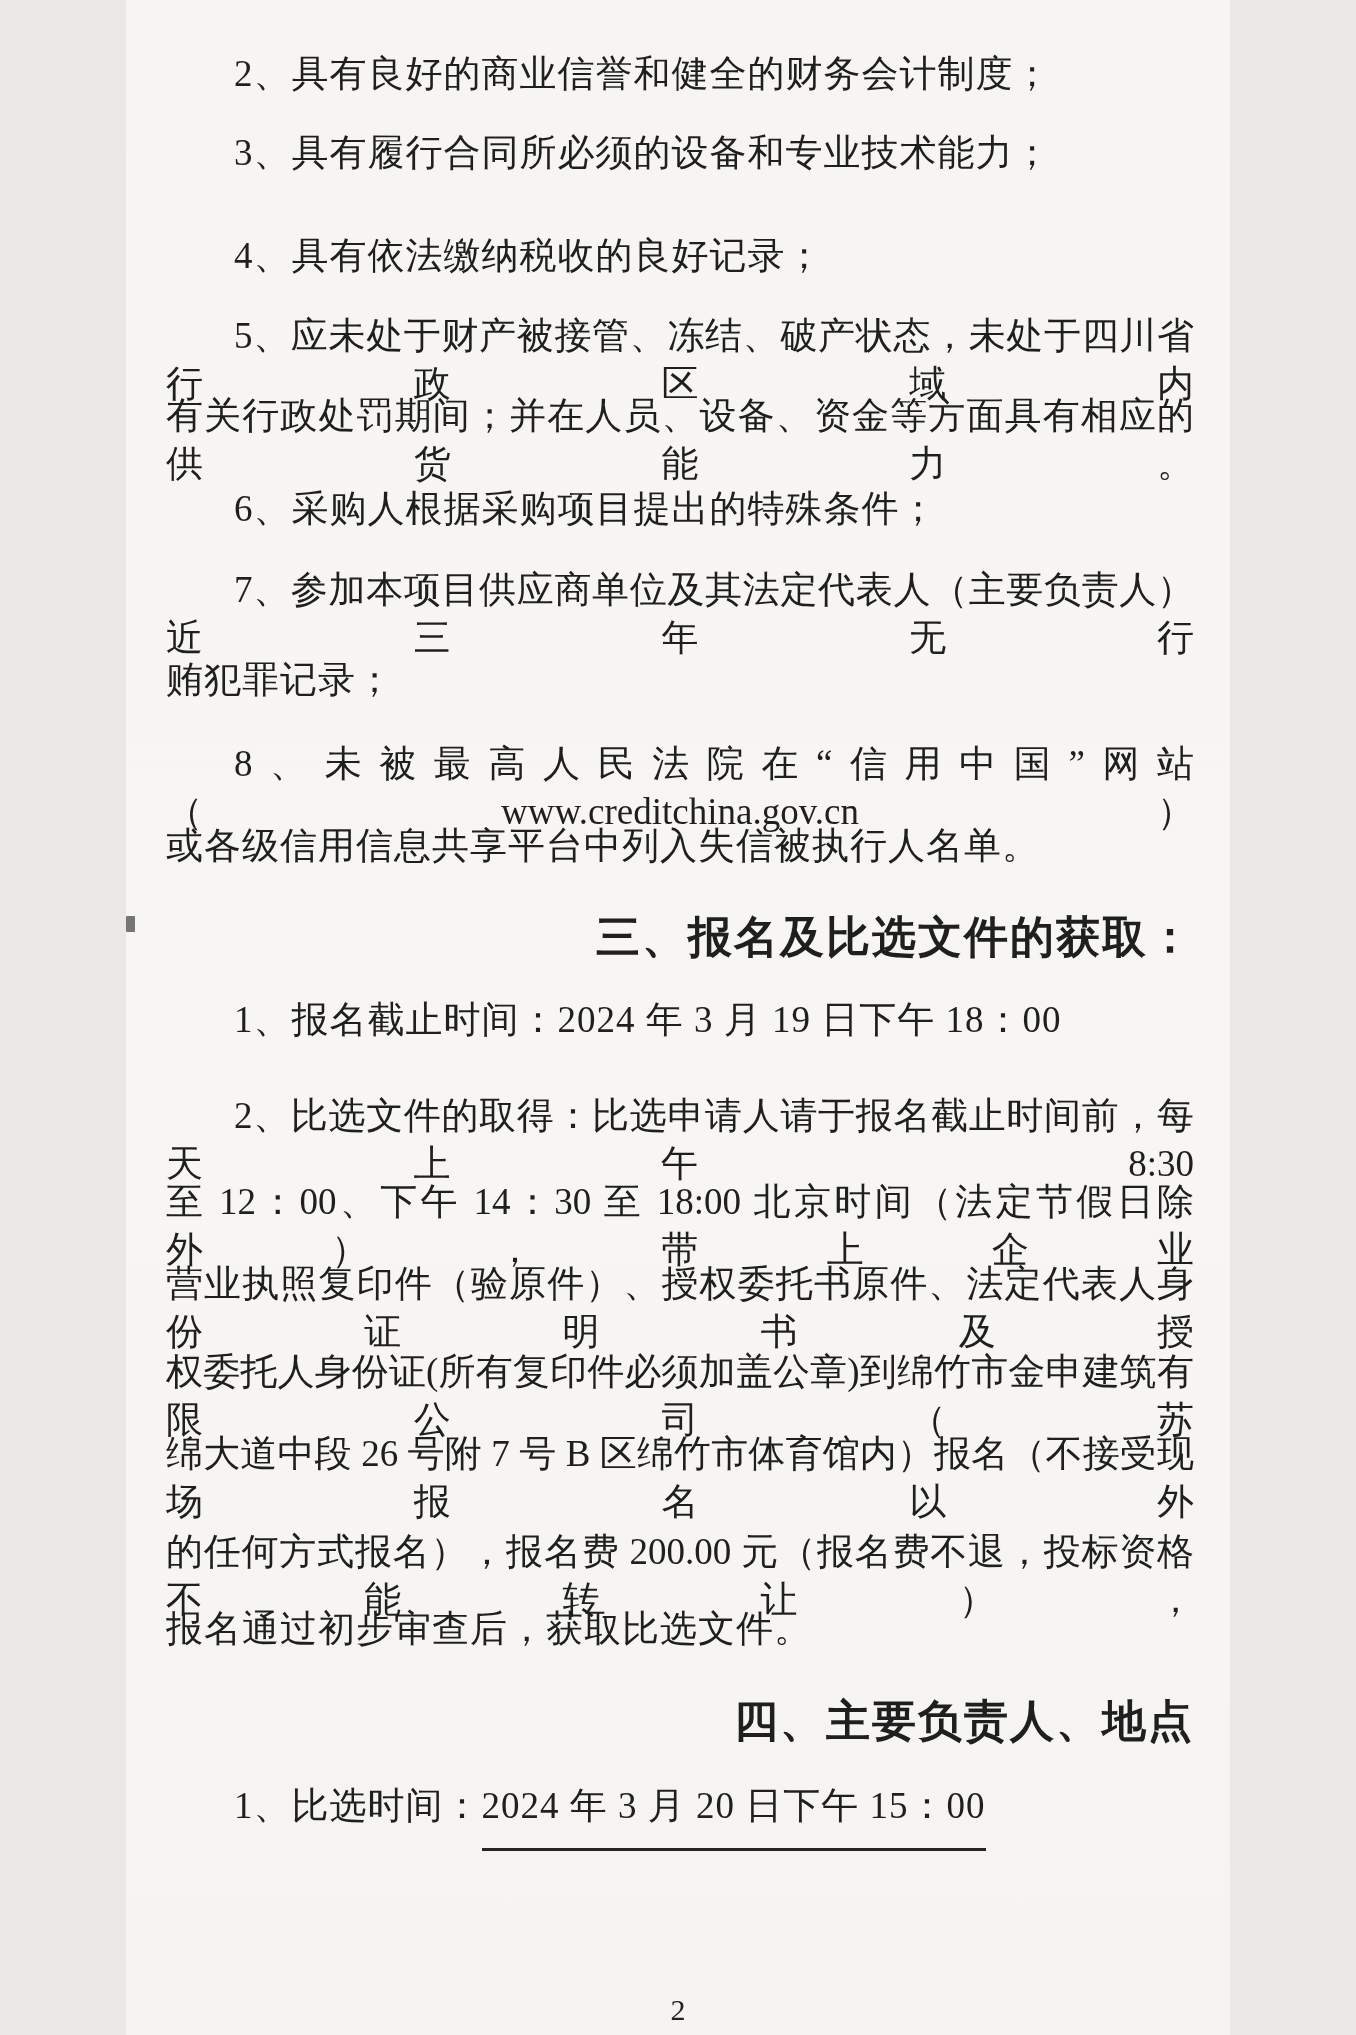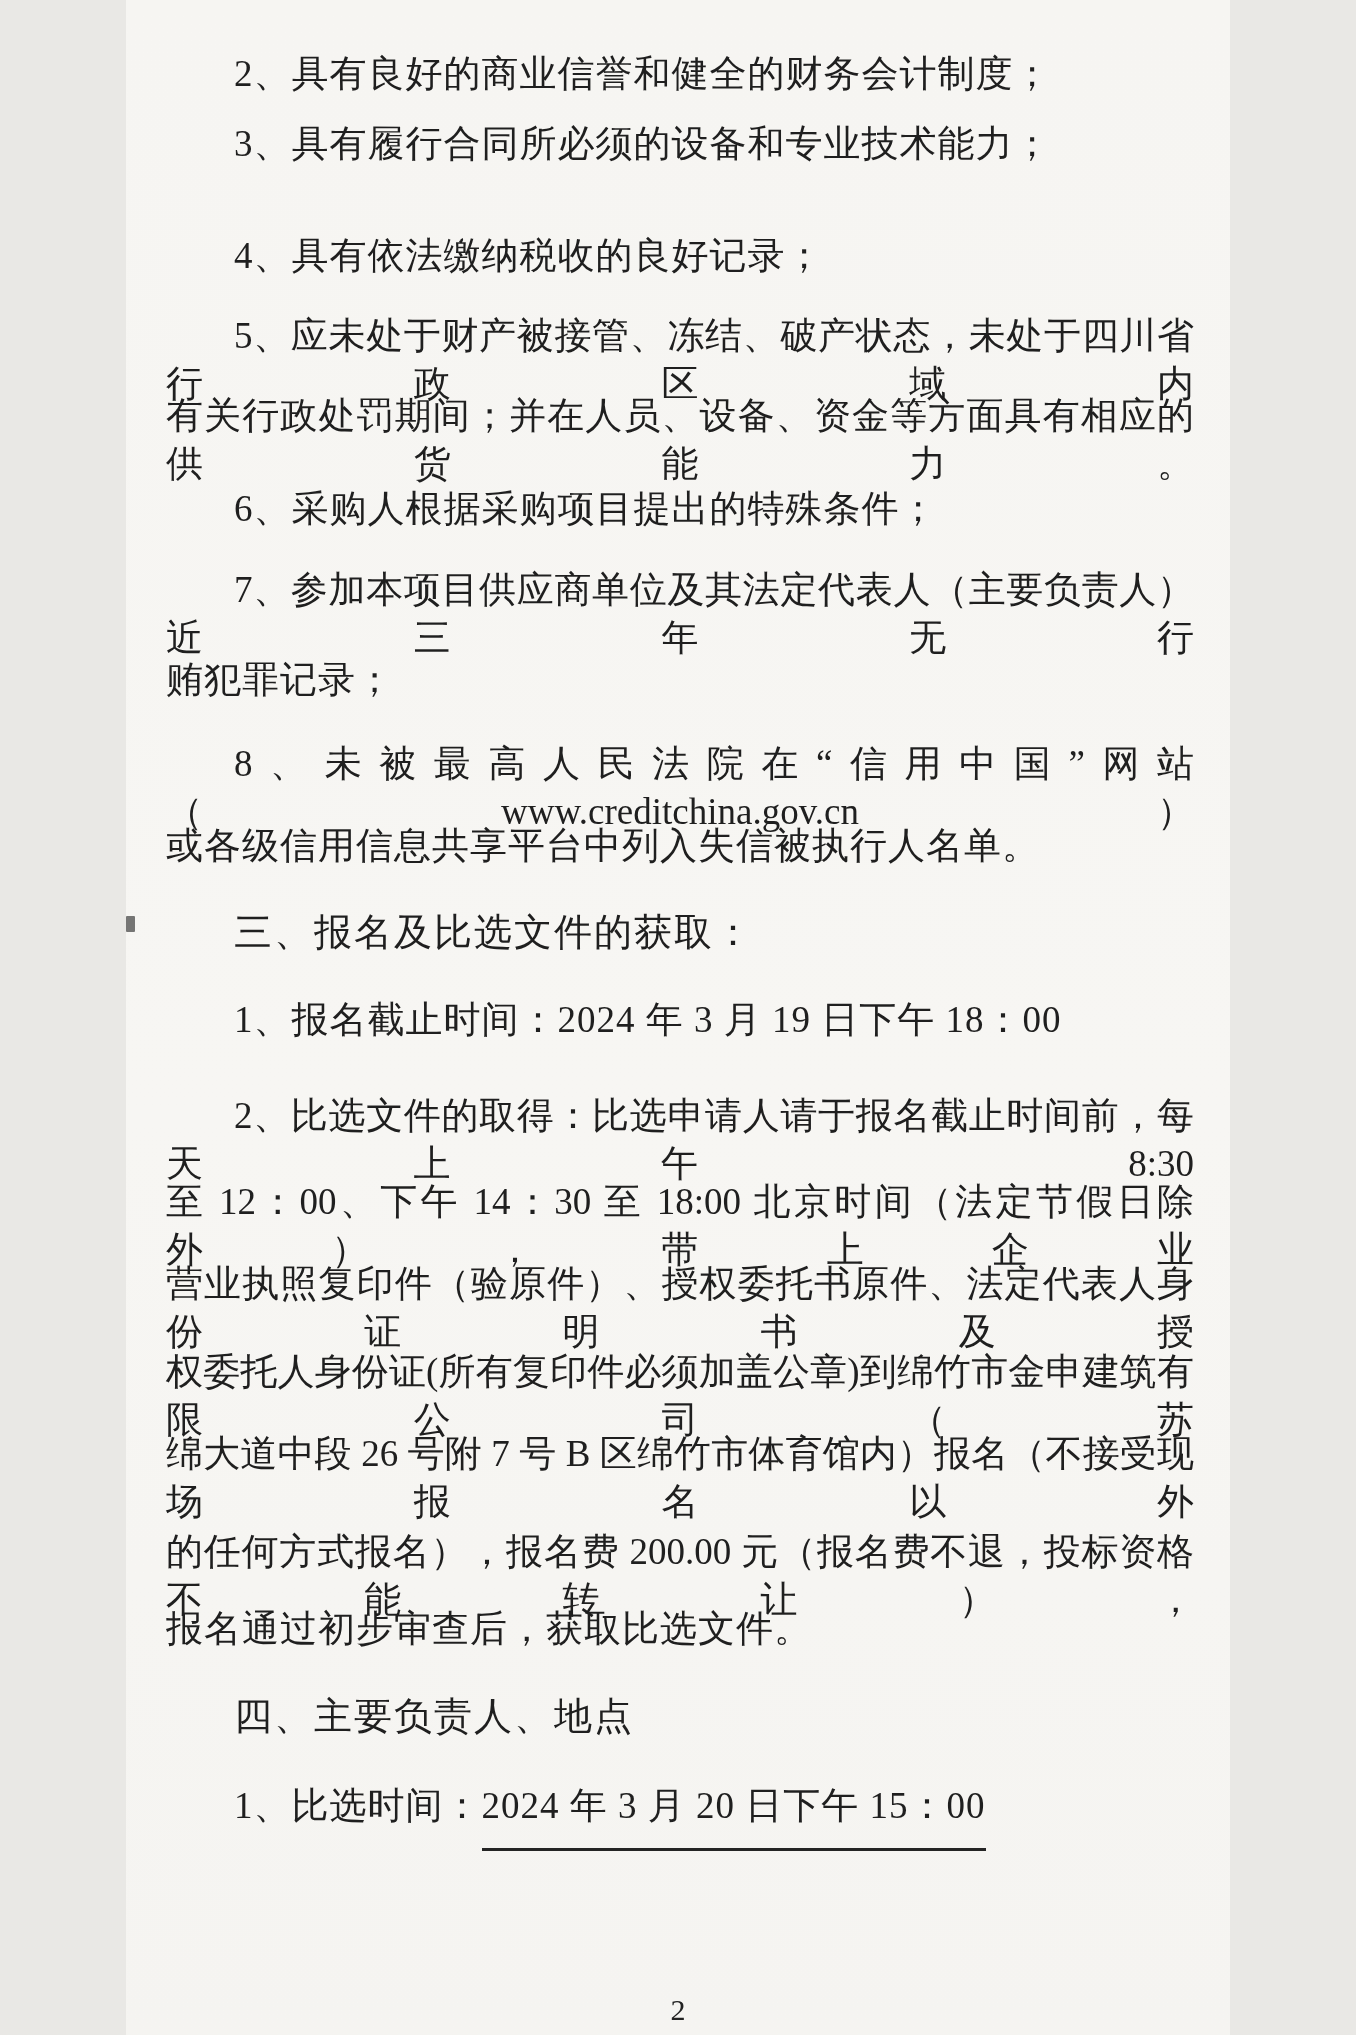--- a/index.html
+++ b/index.html
@@ -14,43 +14,43 @@
   }
   .line {
     position:absolute; left:40px; right:36px;
     font-size:37px; line-height:1.3;
     color:#1f1f1f;
   }
   .first { text-indent:68px; }
   .justify { text-align:justify; text-align-last:justify; letter-spacing:0; }
   .plain { white-space:nowrap; letter-spacing:1px; }
   .heading {
-    font-weight:400;
+    font-weight:700;
     font-family:"Liberation Sans","DejaVu Sans",sans-serif;
-    font-size:38px; letter-spacing:2px;
+    font-size:44px; letter-spacing:2px;text-align:right;
   }
   .useg { border-bottom:3px solid #242424; padding-bottom:22px; }
   .page-num {
     position:absolute; left:0; right:0; top:1993px;
     text-align:center; font-size:30px; color:#222;
   }
   .speck {
     position:absolute; left:0; top:916px;
     width:9px; height:16px; background:#4a4a4a;
     border-radius:1px; opacity:.75;
   }
 </style>
 </head>
 <body>
 
 <div class="page">
   <div class="speck"></div>
 
   <div class="line first plain" style="top:50px">2、具有良好的商业信誉和健全的财务会计制度；</div>
-  <div class="line first plain" style="top:120px">3、具有履行合同所必须的设备和专业技术能力；</div>
+  <div class="line first plain" style="top:129px">3、具有履行合同所必须的设备和专业技术能力；</div>
   <div class="line first plain" style="top:232px">4、具有依法缴纳税收的良好记录；</div>
   <div class="line first justify" style="top:312px">5、应未处于财产被接管、冻结、破产状态，未处于四川省行政区域内</div>
   <div class="line justify" style="top:392px">有关行政处罚期间；并在人员、设备、资金等方面具有相应的供货能力。</div>
   <div class="line first plain" style="top:485px">6、采购人根据采购项目提出的特殊条件；</div>
   <div class="line first justify" style="top:566px">7、参加本项目供应商单位及其法定代表人（主要负责人）近三年无行</div>
   <div class="line plain" style="top:656px">贿犯罪记录；</div>
   <div class="line first justify" style="top:740px">8、未被最高人民法院在“信用中国”网站（www.creditchina.gov.cn）</div>
   <div class="line plain" style="top:822px">或各级信用信息共享平台中列入失信被执行人名单。</div>
 
   <div class="line first plain heading" style="top:908px">三、报名及比选文件的获取：</div>

